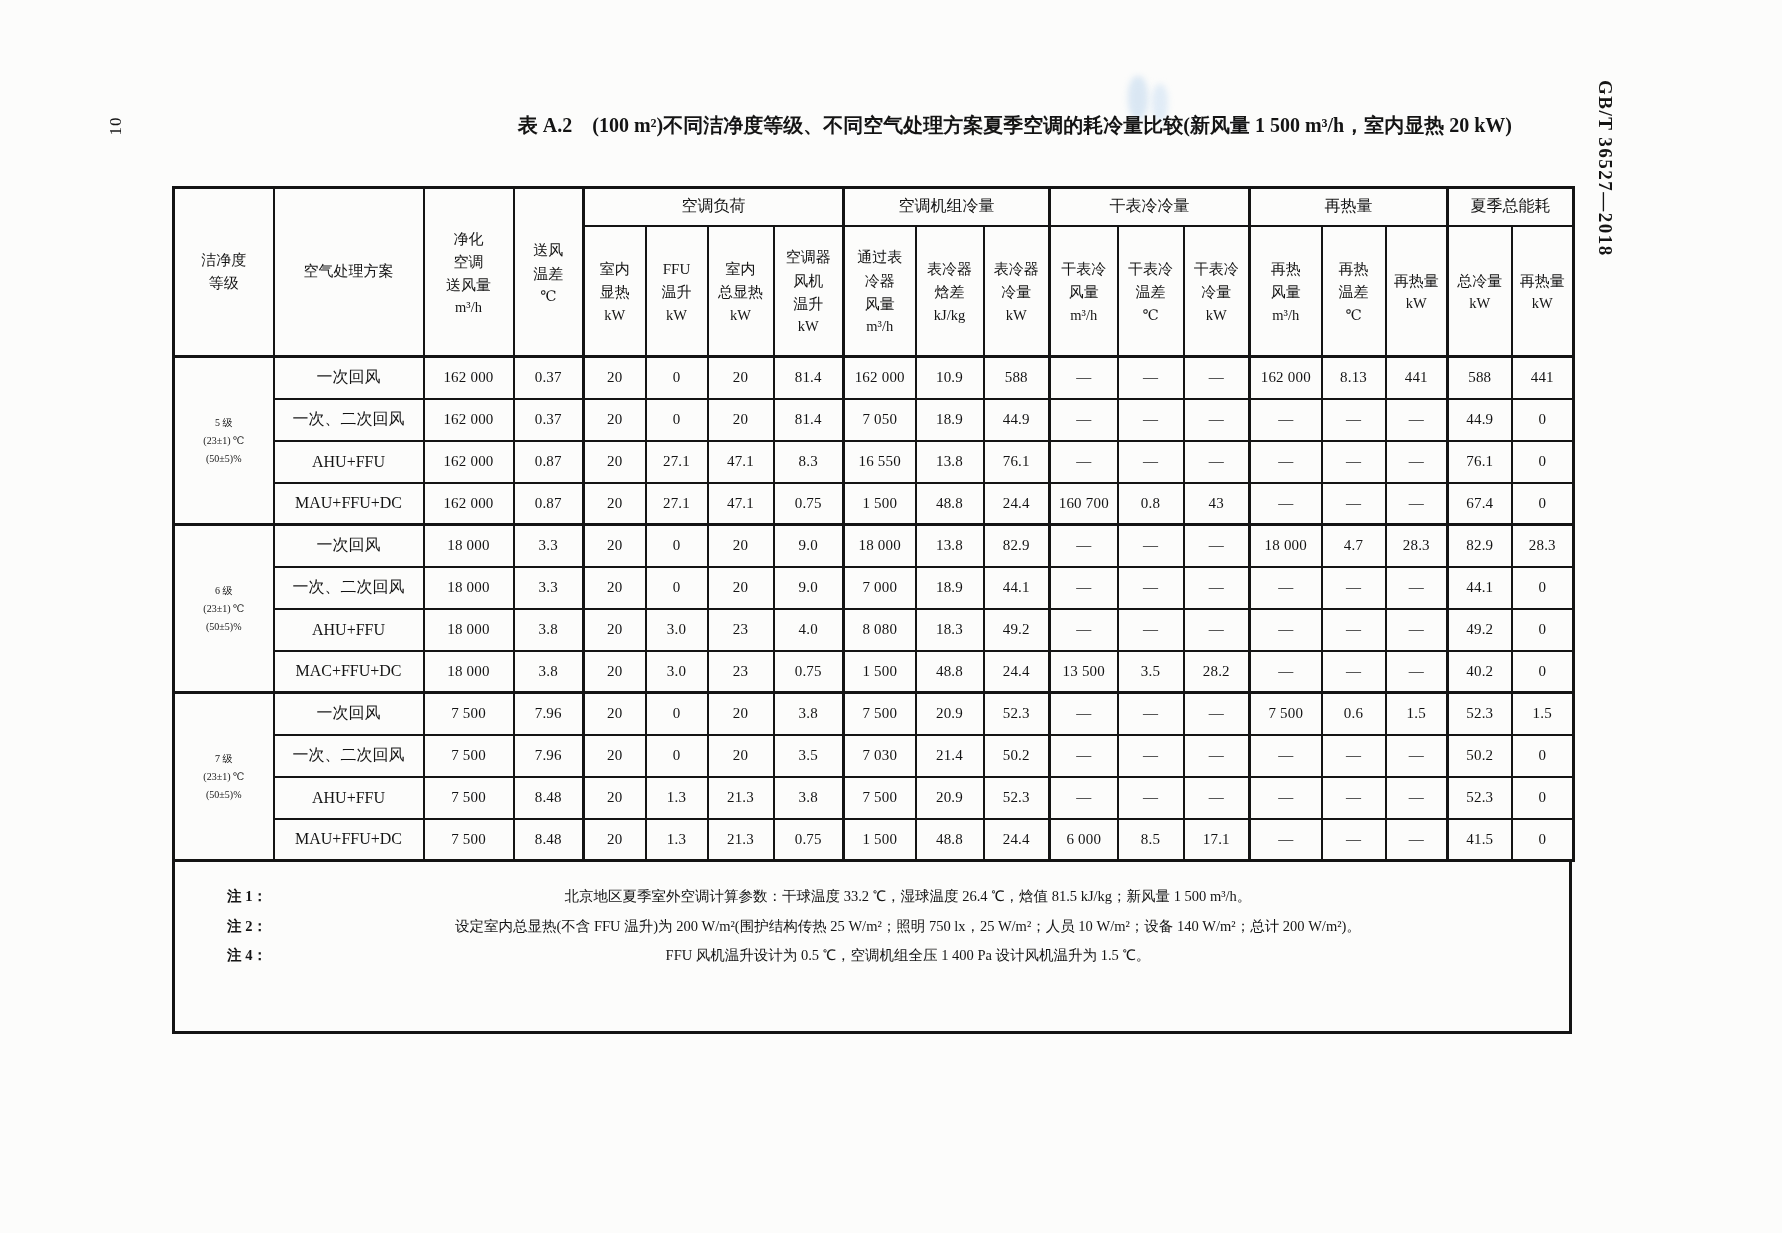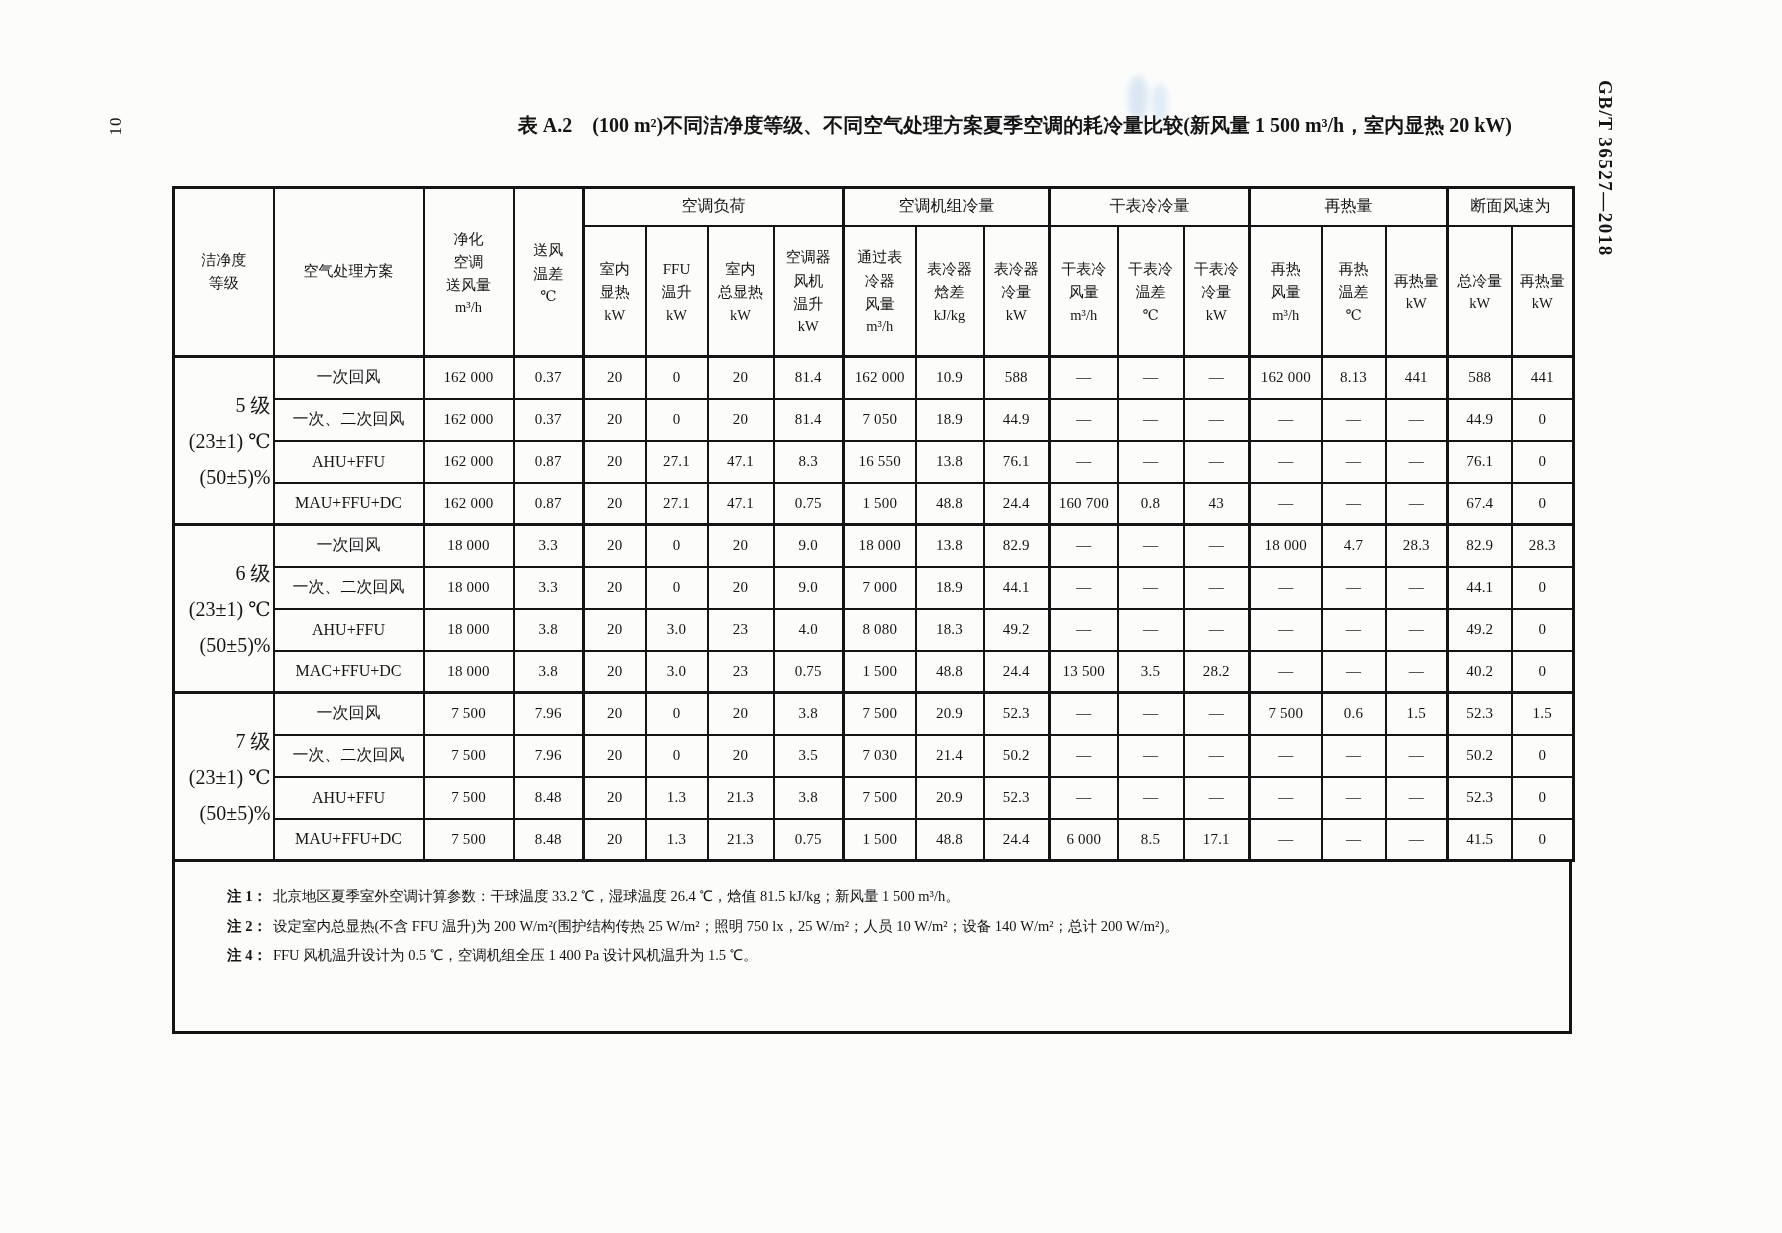--- a/index.html
+++ b/index.html
@@ -41,34 +41,34 @@
   }
   .hrow1 { height:38px; }
   .hrow2 { height:131px; }
   tbody tr { height:42px; }
   .grp { font-size:16px; border-left:3px solid #141414; }
   .corner { border-bottom:3px solid #141414; font-size:15px; }
   .sub { font-size:15px; border-bottom:3px solid #141414; }
   .gsep { border-left:3px solid #141414 !important; }
   .lbl { white-space:pre-line; line-height:1.55; font-size:15px; }
   .unit { margin-top:2px; font-size:14.5px; }
-  td.grade { font-size:20px; line-height:1.8;text-align:right; }
+  td.grade { font-size:10px; line-height:1.8; }
   td.scheme { font-size:16px; }
   td.val { font-size:15px; letter-spacing:.2px; }
   tr.group-start td { border-top:3px solid #141414; }
   tbody tr:last-child td { border-bottom:3px solid #141414; }
 
   .notes {
     border:3px solid #141414; border-top:none;
     min-height:172px; box-sizing:border-box;
     padding:20px 26px 20px 52px;
   }
   .note { display:flex; align-items:flex-start; font-size:14.5px; line-height:2.05;font-family:Liberation Serif, serif; }
   .note-label { font-weight:bold; white-space:nowrap; margin-right:6px; }
-  .note-text { flex:1; }
+  .note-text { flex:1;text-align:center; }
 </style>
 </head>
 <body>
 
 <div class="page">
   <div class="smudge s1"></div>
   <div class="smudge s2"></div>
 
   <div class="page-number">10</div>
   <div class="standard-code">GB/T 36527—2018</div>
@@ -114,21 +114,21 @@
             </th>
             <th class="corner" rowspan="2">
               <div class="lbl">送风
 温差</div>
               <div class="unit">℃</div>
             </th>
             <th class="grp" colspan="4">空调负荷</th>
             <th class="grp" colspan="3">空调机组冷量</th>
             <th class="grp" colspan="3">干表冷冷量</th>
             <th class="grp" colspan="3">再热量</th>
-            <th class="grp" colspan="2">断面风速为</th>
+            <th class="grp" colspan="2">夏季总能耗</th>
           </tr>
           <tr class="hrow2">
             <th class="sub gsep">
               <div class="lbl">室内
 显热</div>
               <div class="unit">kW</div>
             </th>
             <th class="sub">
               <div class="lbl">FFU
 温升</div>

